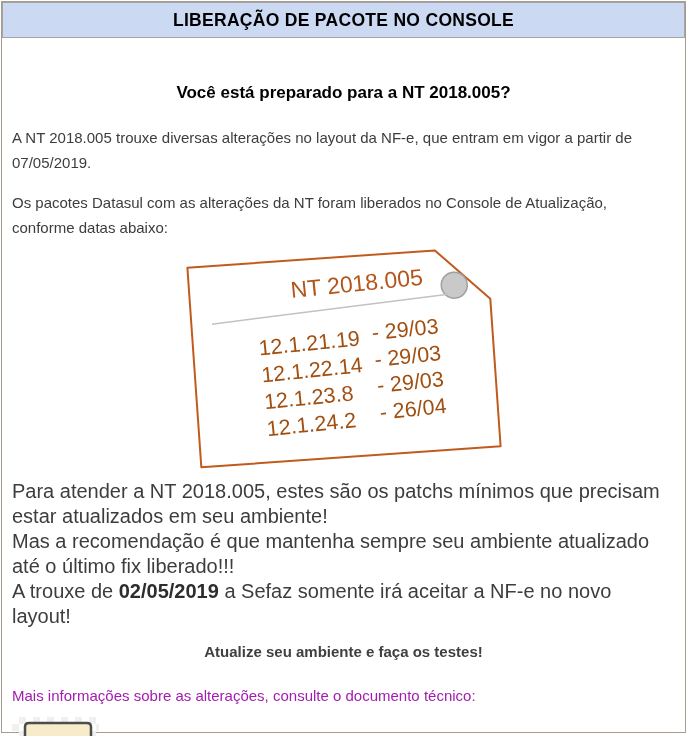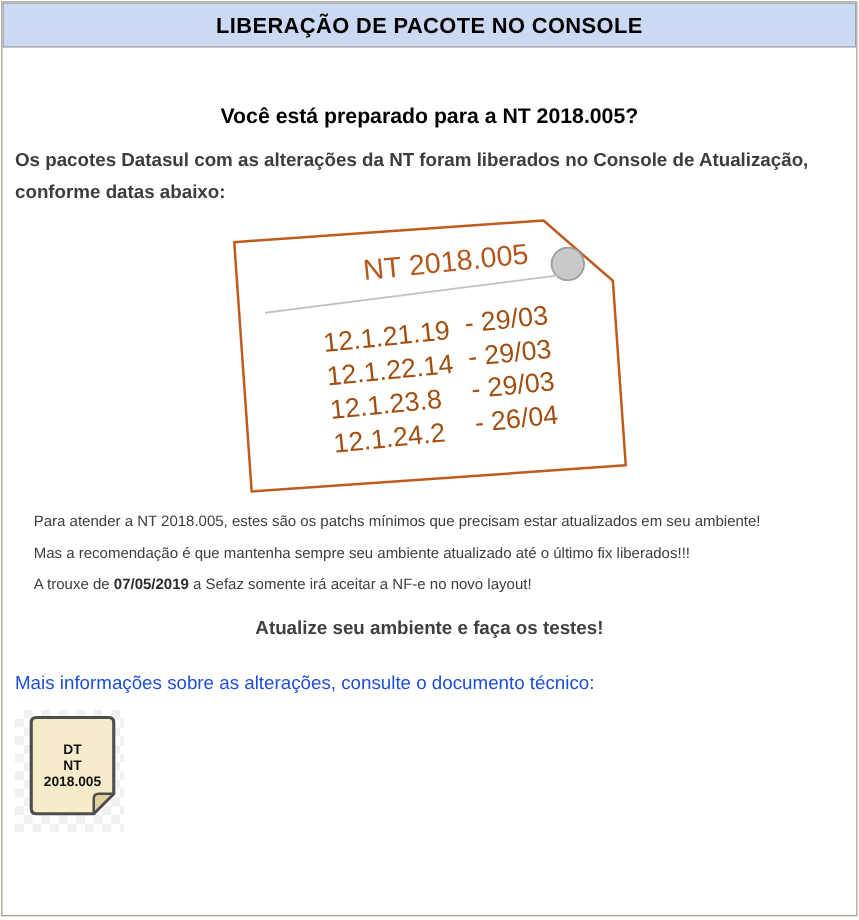--- a/index.html
+++ b/index.html
@@ -53,46 +53,45 @@
     font-weight: bold;
     color: #000000;
   }
   .para {
     margin-top: 22px;
     font-size: 15px;
     line-height: 25px;
     color: #3d3d3d;
     max-width: 660px;
   }
-  .para.tight { margin-top: 13px; font-weight: bold; }
+  .para.tight { margin-top: 13px; }
   .tag-wrap {
     margin-top: -20px;
     display: flex;
     justify-content: center;
   }
   .para-block {
     margin-top: 2px;
-    font-size: 12px;
+    font-size: 20px;
     line-height: 25px;
     color: #3d3d3d;
     max-width: 660px;
-    margin-left: 15px;
   }
   .bold-date { font-weight: bold; color: #2d2d2d; }
   .cta-line {
     margin-top: 14px;
     text-align: center;
     font-size: 15px;
     font-weight: bold;
     color: #404040;
   }
   .link-line {
     margin-top: 27px;
     font-size: 15px;
-    color: #1d4ed8;
+    color: #a21caf;
     cursor: pointer;
   }
   .note-area {
     margin-top: 13px;
     margin-left: 0;
     display: inline-block;
     padding: 3px 4px 6px 9px;
     background-image:
       linear-gradient(45deg, #f0f0f0 25%, transparent 25%, transparent 75%, #f0f0f0 75%),
       linear-gradient(45deg, #f0f0f0 25%, transparent 25%, transparent 75%, #f0f0f0 75%);
@@ -109,20 +108,21 @@
   <div class="frame"></div>
 
   <div class="header-bar">
     <span class="header-title">LIBERAÇÃO DE PACOTE NO CONSOLE</span>
   </div>
 
   <div class="content">
 
     <div class="question-title">Você está preparado para a NT 2018.005?</div>
 
+    <p class="para">A NT 2018.005 trouxe diversas alterações no layout da NF-e, que entram em vigor a partir de 07/05/2019.</p>
 
     <p class="para tight">Os pacotes Datasul com as alterações da NT foram liberados no Console de Atualização, conforme datas abaixo:</p>
 
     <div class="tag-wrap">
       <svg class="tag-svg" width="380" height="242" viewBox="0 0 380 242">
         <g transform="rotate(-4 190 122)">
           <path d="M40,22 L288,22 L340,74 L340,222 L40,222 Z" fill="#ffffff" stroke="#c05a1d" stroke-width="2" stroke-linejoin="round"></path>
           <circle cx="305" cy="58" r="13" fill="#c9c9c9" stroke="#a0a0a0" stroke-width="1.5"></circle>
           <g transform="rotate(-1.8 190 122)" fill="#a14f10" font-size="21.5">
             <text x="210" y="58" text-anchor="middle" font-size="23" fill="#b4561c">NT 2018.005</text>
@@ -135,22 +135,22 @@
             <text x="220" y="161">- 29/03</text>
             <text x="106" y="193">12.1.24.2</text>
             <text x="220" y="188">- 26/04</text>
           </g>
         </g>
       </svg>
     </div>
 
     <div class="para-block">
       <span>Para atender a NT 2018.005, estes são os patchs mínimos que precisam estar atualizados em seu ambiente!</span><br>
-      <span>Mas a recomendação é que mantenha sempre seu ambiente atualizado até o último fix liberados!!!</span><br>
-      <span>A trouxe de </span><span class="bold-date">07/05/2019</span><span> a Sefaz somente irá aceitar a NF-e no novo layout!</span>
+      <span>Mas a recomendação é que mantenha sempre seu ambiente atualizado até o último fix liberado!!!</span><br>
+      <span>A trouxe de </span><span class="bold-date">02/05/2019</span><span> a Sefaz somente irá aceitar a NF-e no novo layout!</span>
     </div>
 
     <div class="cta-line">Atualize seu ambiente e faça os testes!</div>
 
     <div class="link-line">Mais informações sobre as alterações, consulte o documento técnico:</div>
 
     <div class="note-area">
       <svg class="note-svg" width="74" height="84" viewBox="0 0 74 84">
         <path d="M8,3 L66,3 Q70,3 70,7 L70,64 L54,80 L8,80 Q4,80 4,76 L4,7 Q4,3 8,3 Z" fill="#f7ecc9" stroke="#4d4d4d" stroke-width="2.5" stroke-linejoin="round"></path>
         <path d="M70,64 L54,80 L54,68 Q54,64 58,64 Z" fill="#e3d29e" stroke="#4d4d4d" stroke-width="2" stroke-linejoin="round"></path>

